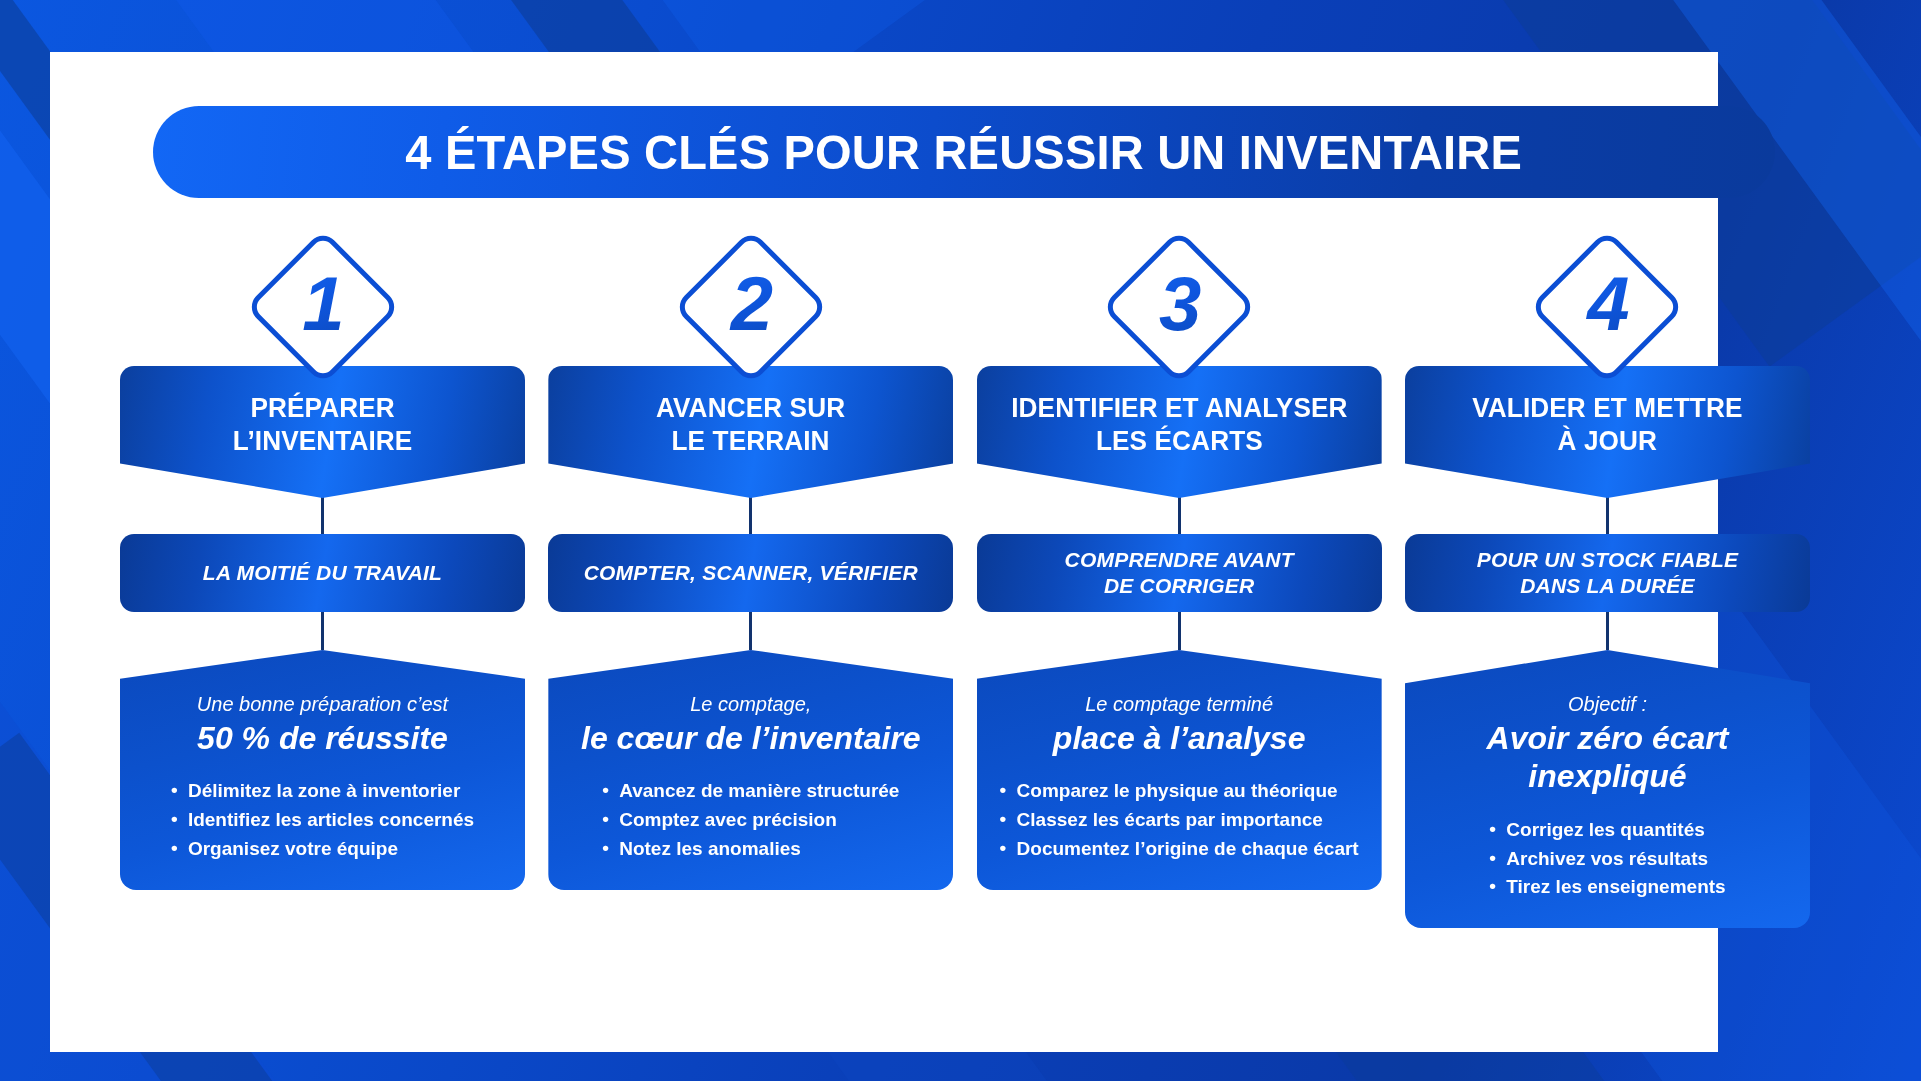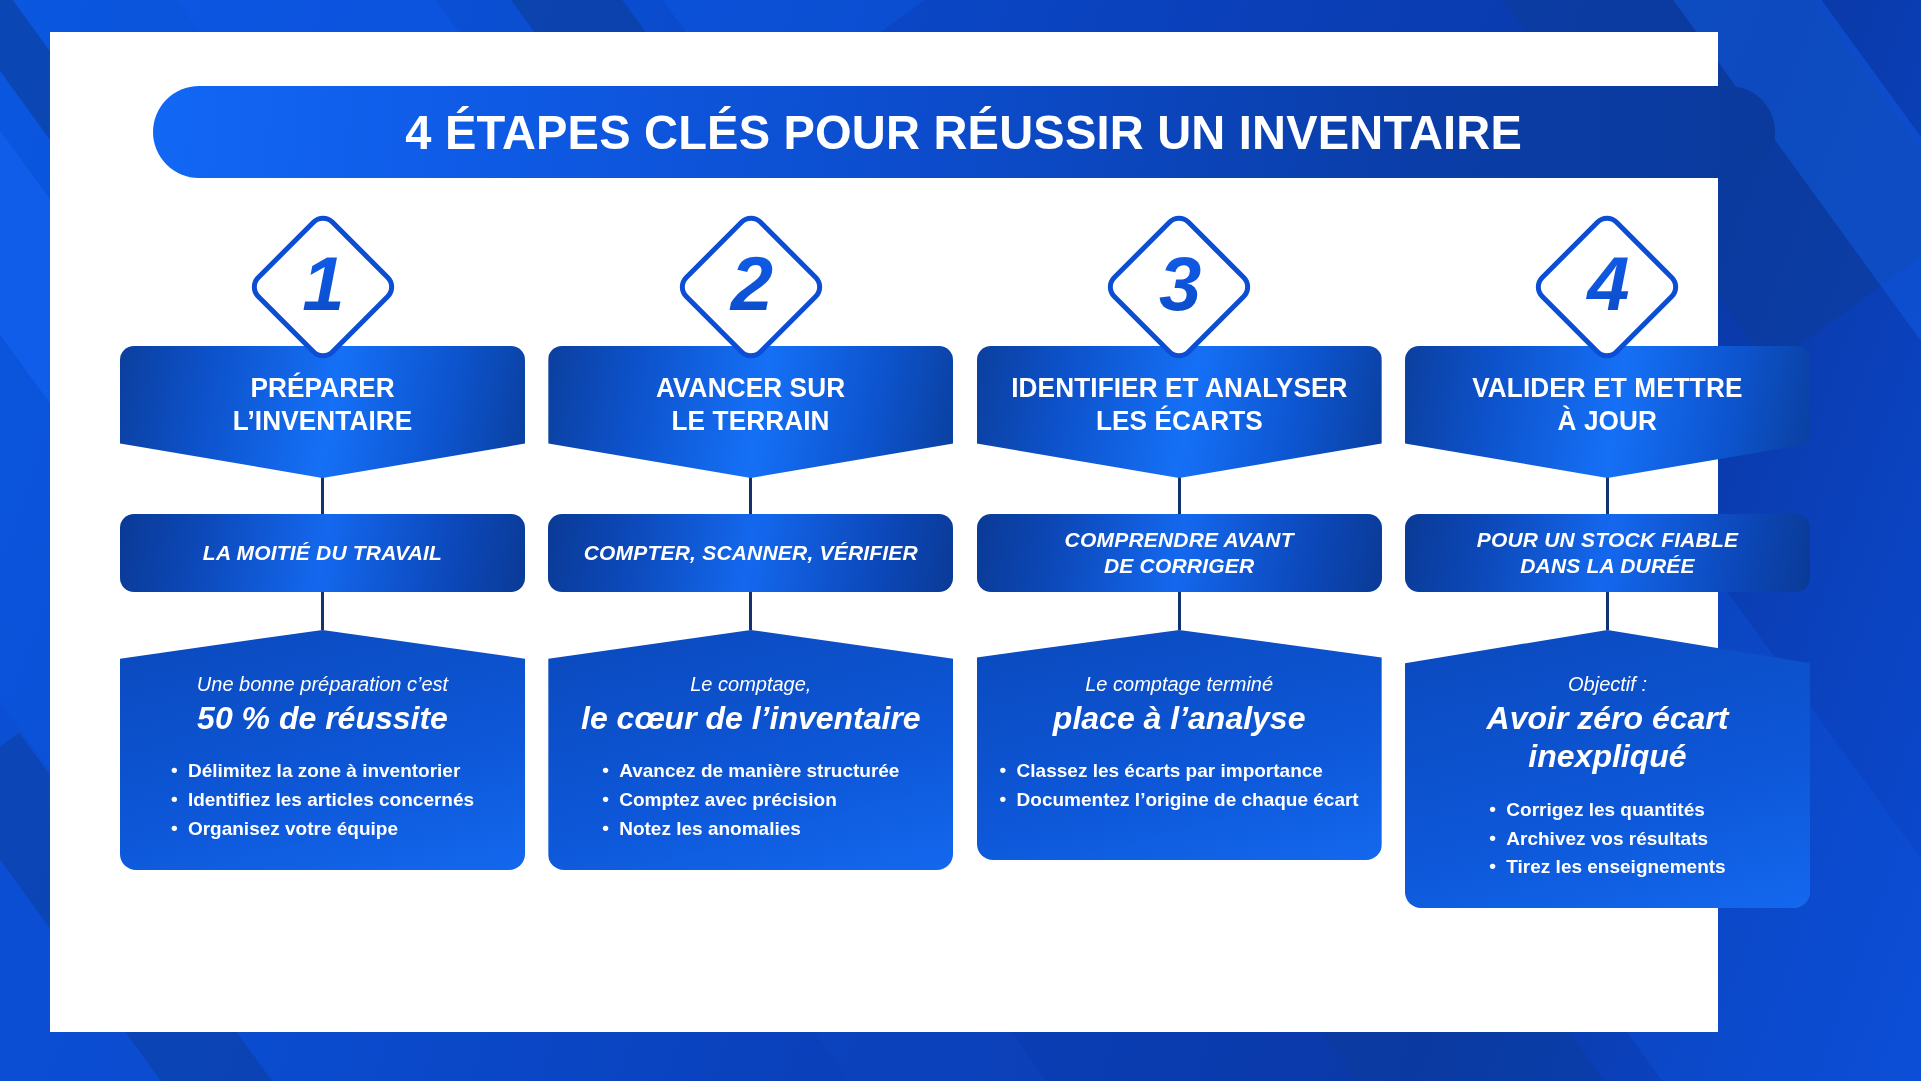--- a/index.html
+++ b/index.html
@@ -39,21 +39,21 @@
   .s8 { left: 1300px;  top: 620px;   width: 200px; height: 700px;  background: #0c3c98; opacity: .45; }
   .s9 { left: 1600px;  top: 560px;   width: 340px; height: 760px;  background: #0f5ae6; opacity: .30; }
   .s10{ left: -140px;  top: 560px;   width: 280px; height: 760px;  background: #0d4bd0; opacity: .45; }
   .s11{ left: 120px;   top: 700px;   width: 90px;  height: 620px;  background: #0c3c98; opacity: .50; }
   .s12{ left: 860px;   top: 820px;   width: 160px; height: 500px;  background: #0d47c4; opacity: .35; }
 
   
   #canvas {
     position: absolute;
     left: 50px;
-    top: 32px;
+    top: 52px;
     width: 1668px;
     height: 1000px;
     background: #ffffff;
   }
 
   
   #title-bar {
     position: absolute;
     left: 103px;
     top: 54px;
@@ -323,20 +323,21 @@
       <div class="connector conn-a"></div>
       <div class="subtitle-bar">
         <div class="subtitle-text">COMPRENDRE AVANT
 DE CORRIGER</div>
       </div>
       <div class="connector conn-b"></div>
       <div class="content-card">
         <div class="card-kicker">Le comptage terminé</div>
         <div class="card-headline">place à l’analyse</div>
         <ul class="bullets">
+          <li>Comparez le physique au théorique</li>
           <li>Classez les écarts par importance</li>
           <li>Documentez l’origine de chaque écart</li>
         </ul>
       </div>
     </div>
 
     <div class="column c4">
       <div class="diamond-wrap">
         <div class="diamond"></div>
         <div class="num">4</div>

